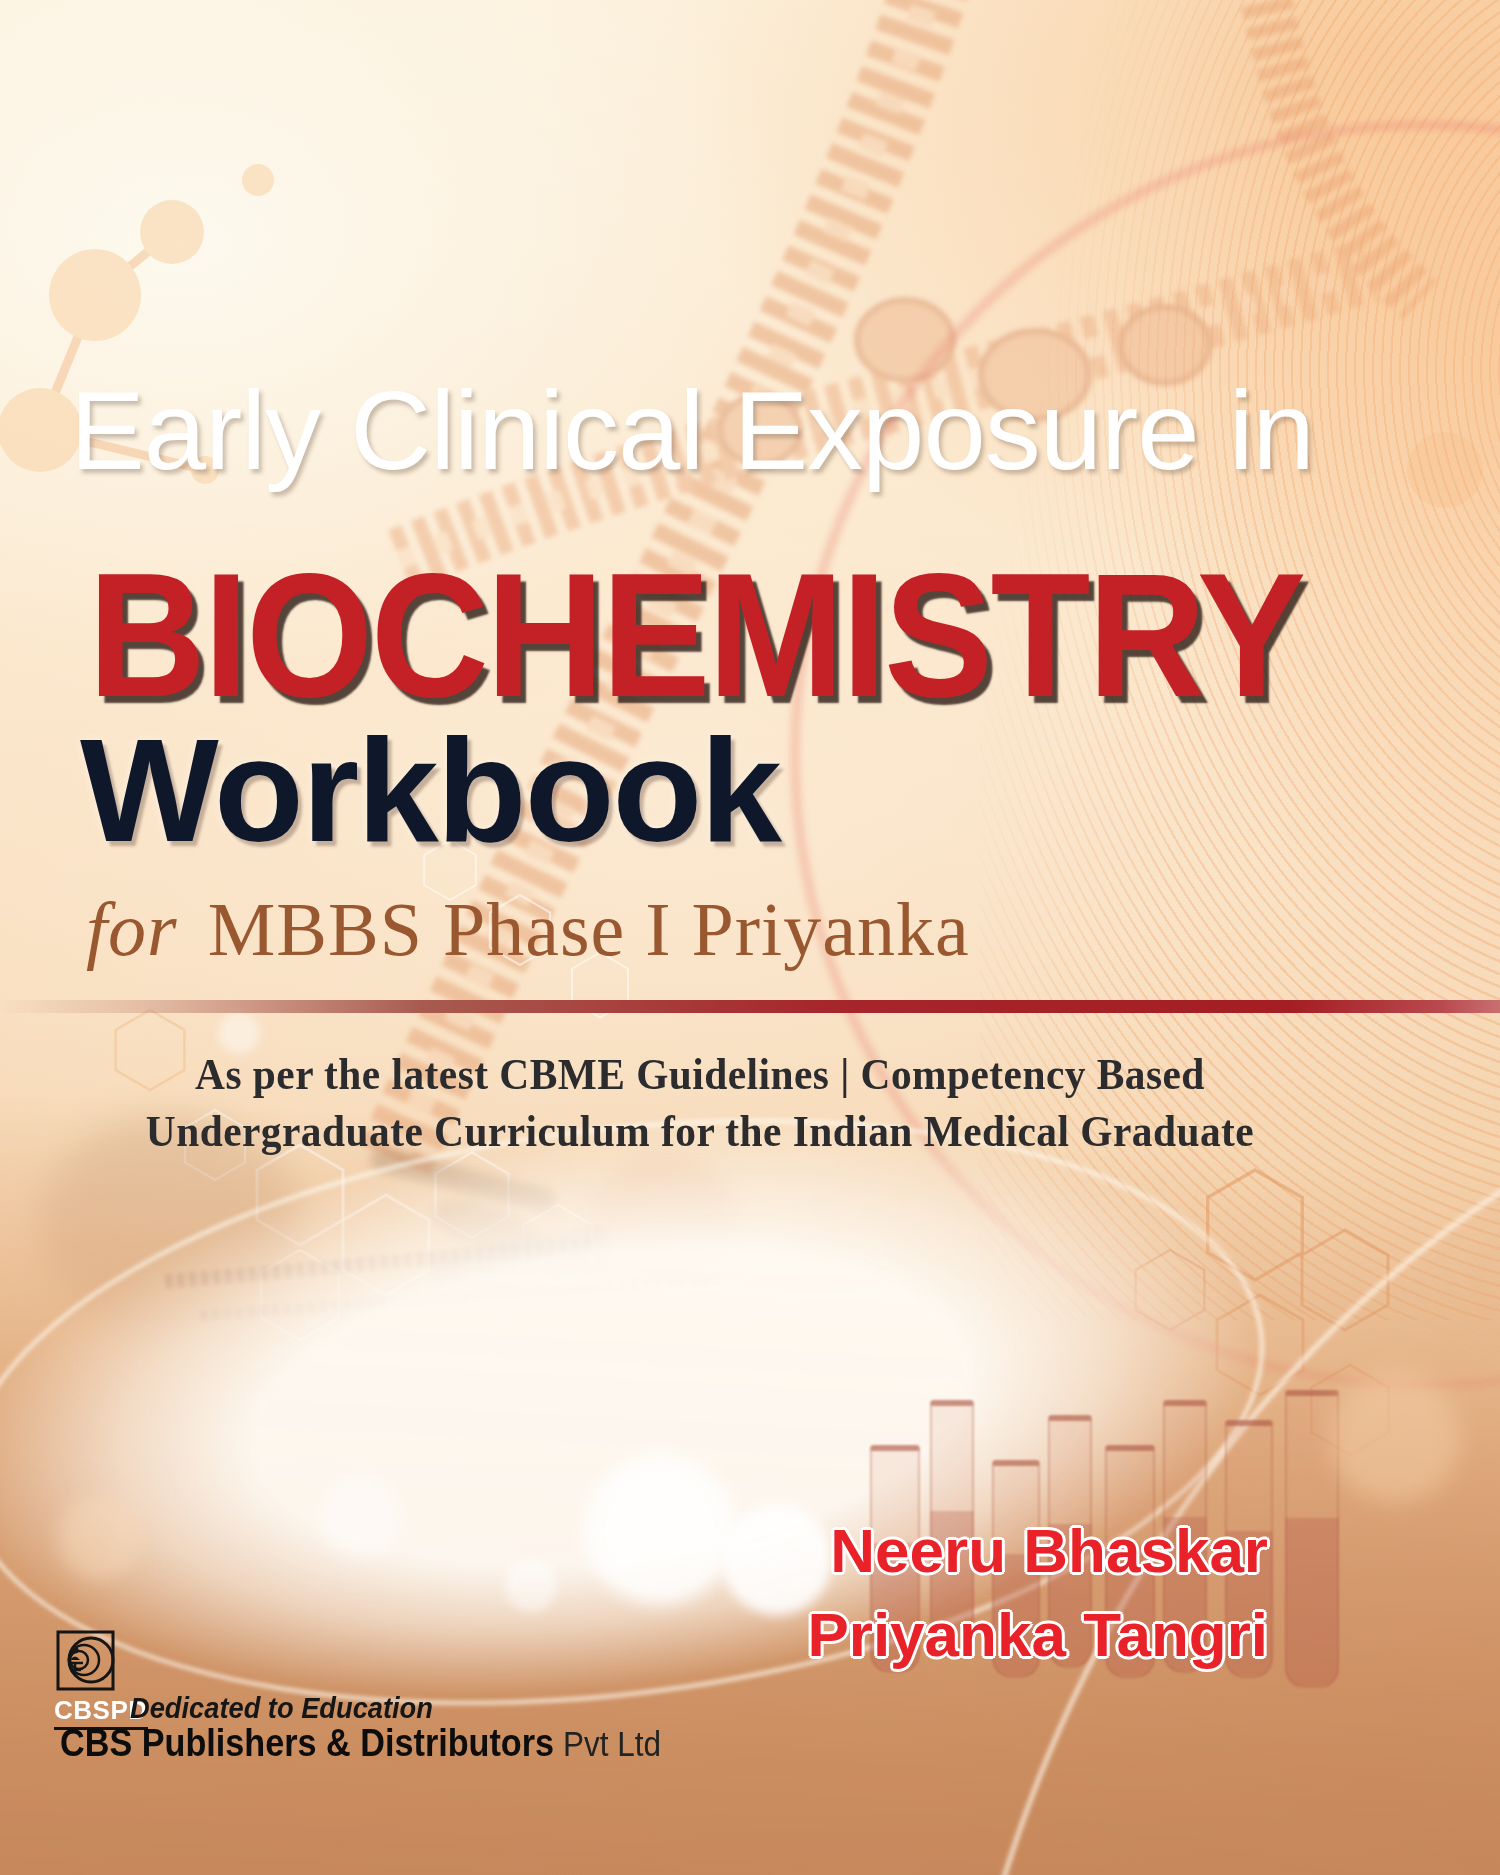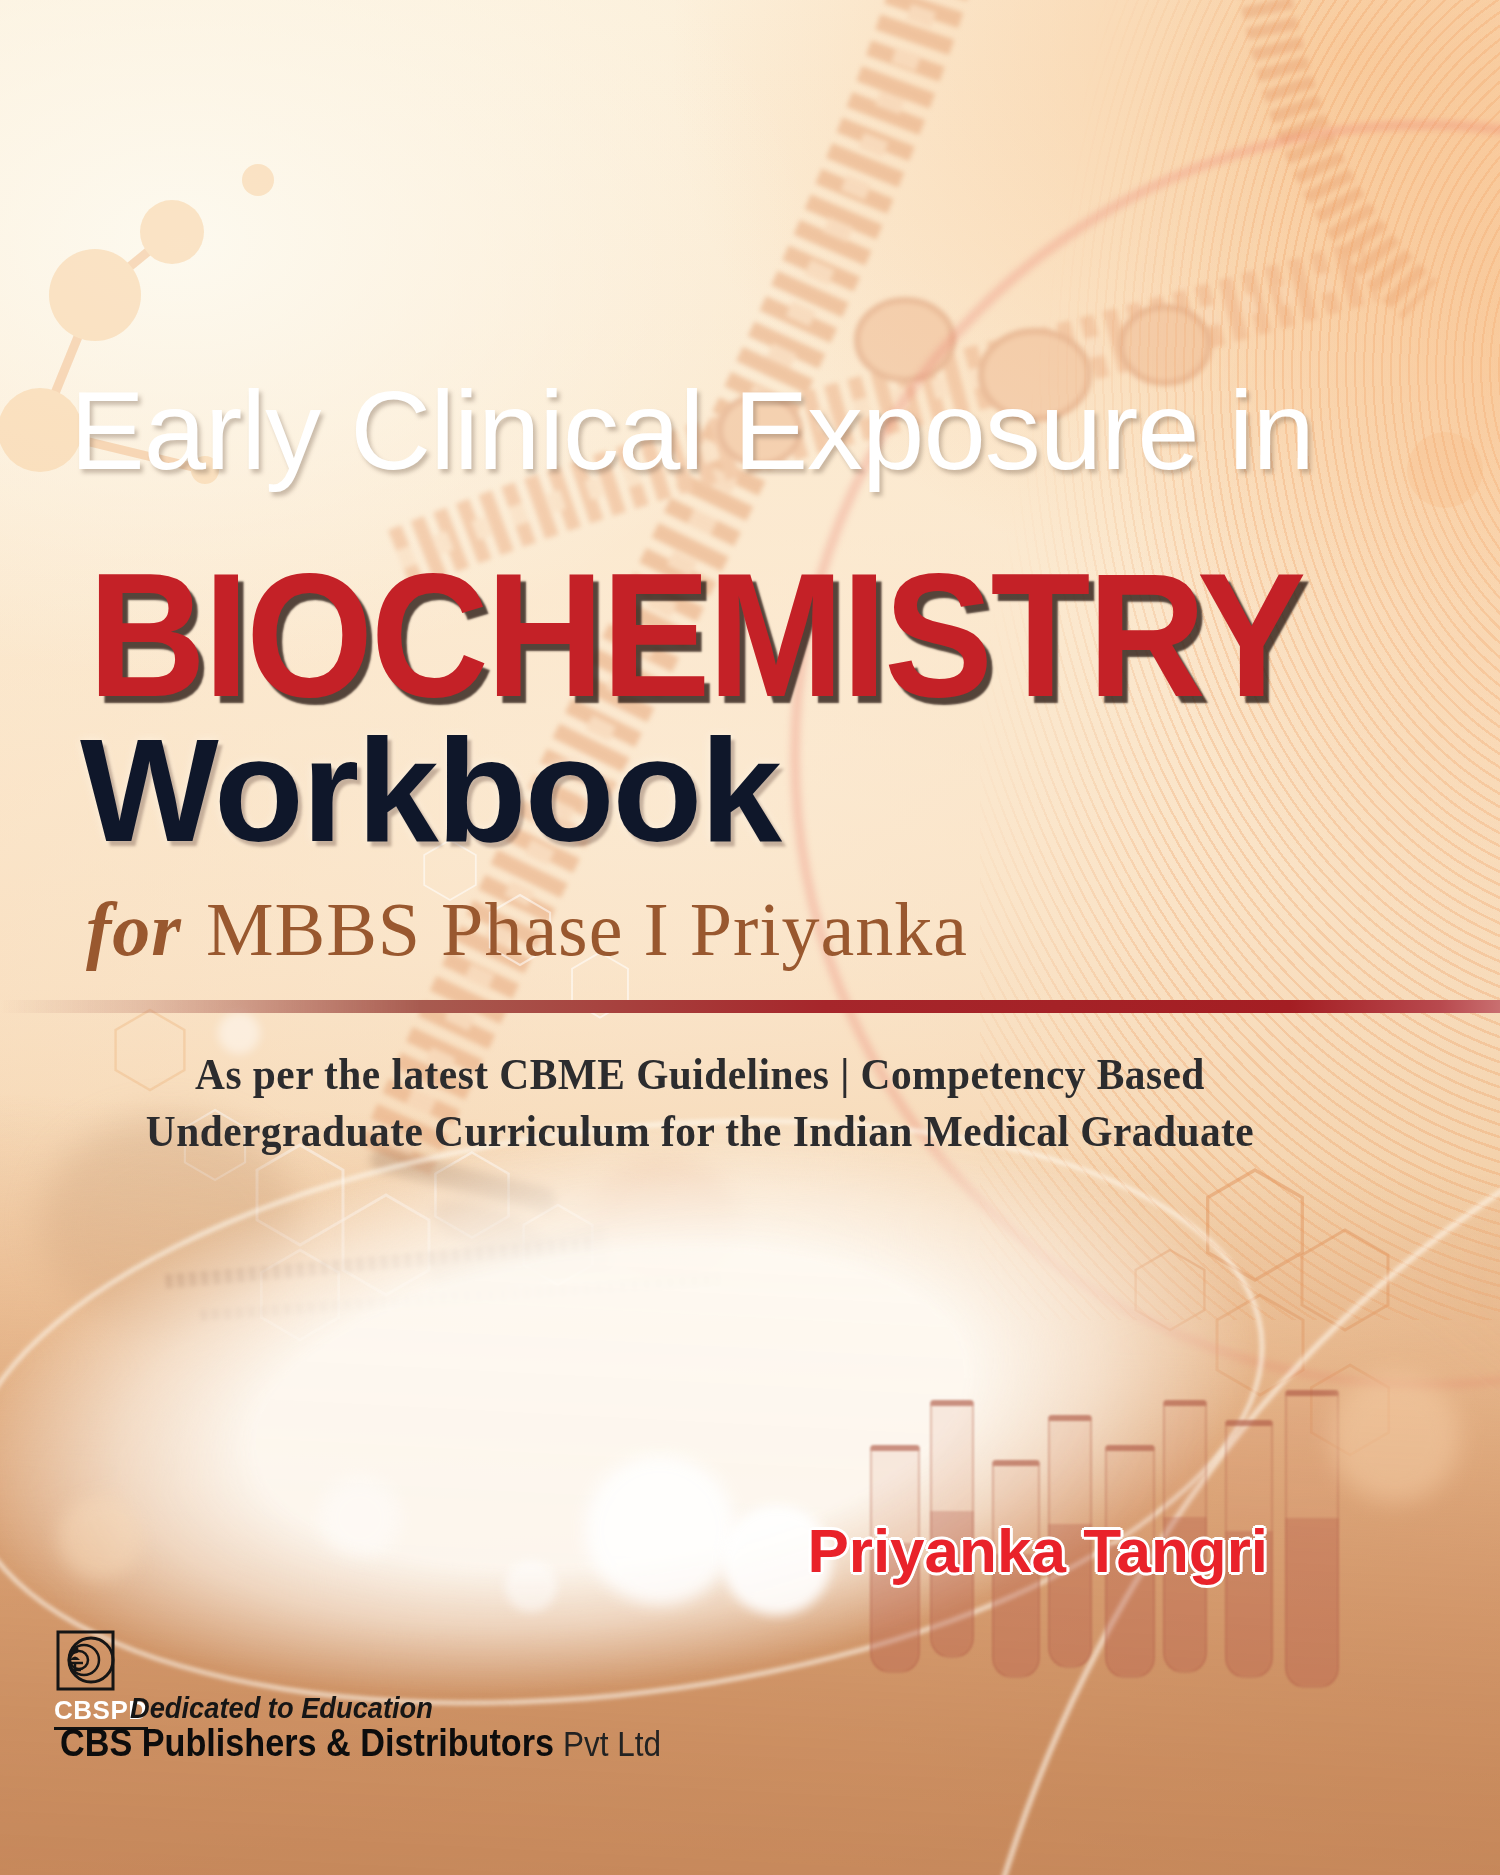--- a/index.html
+++ b/index.html
@@ -63,21 +63,21 @@
   .title{position:absolute; left:70px; top:366px; z-index:10; font-size:112px; font-weight:400;
     letter-spacing:-1px; color:#ffffff; white-space:nowrap; text-shadow:3px 4px 4px rgba(110,85,70,.35);}
   .subject{position:absolute; left:88px; top:534px; z-index:10; font-size:176px; font-weight:700;
     letter-spacing:-3px; color:#c42127; white-space:nowrap; transform:scaleX(.93); transform-origin:left top;
     text-shadow:6px 7px 2px rgba(42,26,20,.8);}
   .worktype{position:absolute; left:80px; top:706px; z-index:10; font-size:147px; font-weight:700;
     letter-spacing:-2px; color:#0f172a; white-space:nowrap;
     text-shadow:4px 5px 3px rgba(70,35,28,.3), 0 0 10px rgba(255,246,232,.7);}
   .audience{position:absolute; left:86px; top:886px; z-index:10; font-family:"Liberation Serif", serif;
     font-size:76px; color:#99582f; white-space:nowrap; letter-spacing:1px;}
-  .audience .pfx{font-style:italic; margin-right:24px;font-weight:bold;}
+  .audience .pfx{font-style:italic; margin-right:30px;}
   .rule{position:absolute; left:0; top:1000px; width:1500px; height:13px; z-index:10;
     background:linear-gradient(90deg, rgba(190,130,115,0) 0%, rgba(186,120,105,.35) 10%, #a85b50 28%, #a6262b 55%, #a41e23 86%, #b8494e 96%, #c96f70 100%);}
   .guidelines{position:absolute; left:90px; top:1046px; width:1220px; z-index:10; text-align:center;
     font-family:"Liberation Serif", serif; font-weight:700; font-size:45px; line-height:1.26;
     color:#2c2c2e; letter-spacing:.5px; transform:scaleX(.92); transform-origin:50% 0;}
   .authors{position:absolute; right:232px; top:1520px; z-index:11; text-align:right;
     font-size:62px; font-weight:700; color:#e9222a; line-height:1;
     text-shadow:-3px 0 0 #fff,3px 0 0 #fff,0 -3px 0 #fff,0 3px 0 #fff,-2px -2px 0 #fff,2px -2px 0 #fff,-2px 2px 0 #fff,2px 2px 0 #fff;}
   .authors .author-line{margin-bottom:22px; white-space:nowrap;}
   .publisher{position:absolute; left:0; top:0; z-index:12; color:#111;}
@@ -186,20 +186,21 @@
   </div>
 
   <div class="rule"></div>
 
   <div class="guidelines">
     <div>As per the latest CBME Guidelines | Competency Based</div>
     <div>Undergraduate Curriculum for the Indian Medical Graduate</div>
   </div>
 
   <div class="authors">
+    <div class="author-line">Neeru Bhaskar</div>
     <div class="author-line">Priyanka Tangri</div>
   </div>
 
   <div class="publisher">
     <svg class="logo" width="60" height="62" viewBox="0 0 60 62">
       <rect x="2" y="2" width="55" height="57" fill="none" stroke="#151515" stroke-width="3"></rect>
       <circle cx="35" cy="30" r="22" fill="none" stroke="#151515" stroke-width="3"></circle>
       <circle cx="28" cy="30" r="15" fill="none" stroke="#151515" stroke-width="2.5"></circle>
       <circle cx="23" cy="30" r="9" fill="none" stroke="#151515" stroke-width="2.5"></circle>
       <circle cx="19" cy="20" r="3.5" fill="#151515"></circle>

